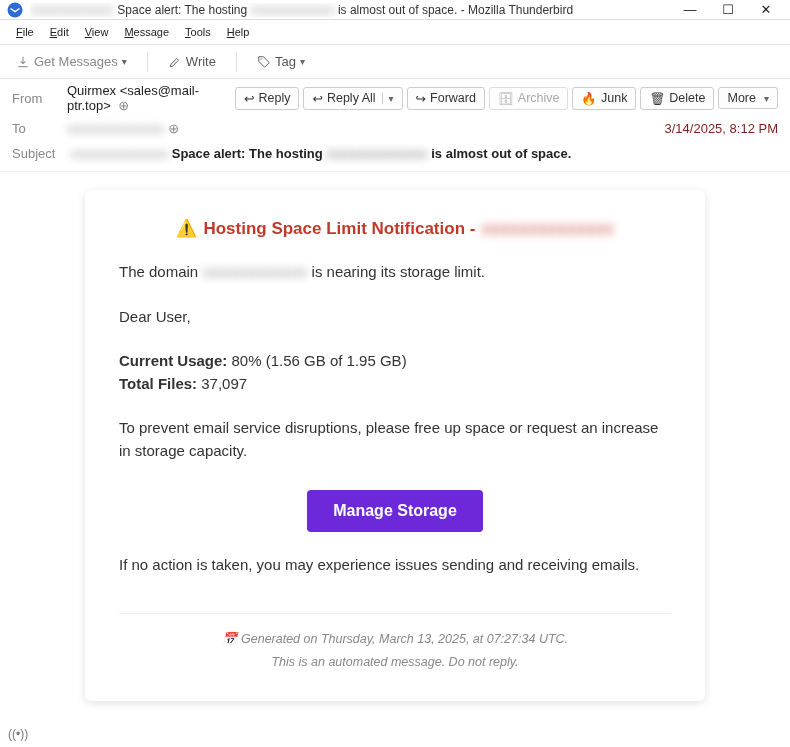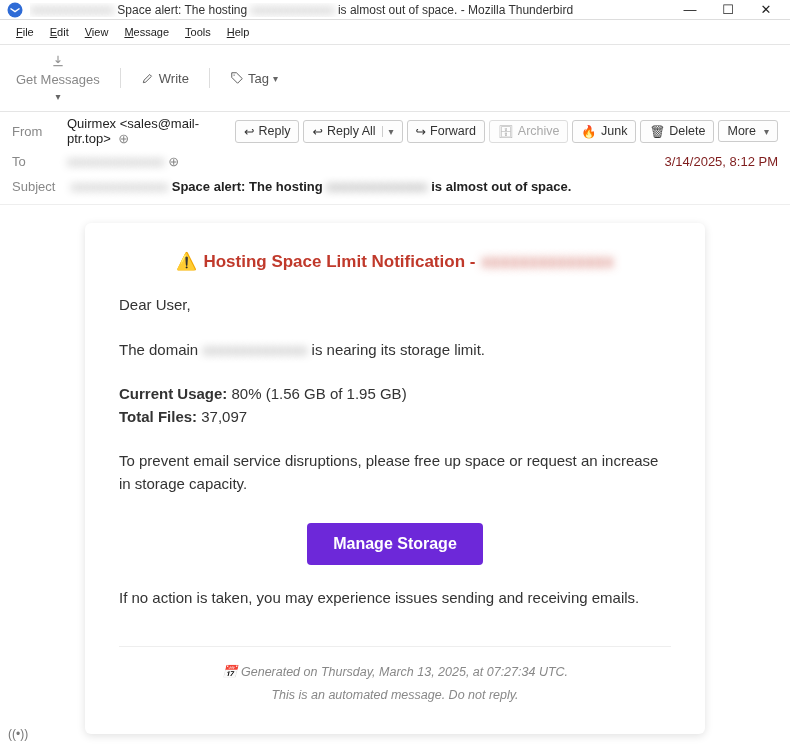--- a/index.html
+++ b/index.html
@@ -6,21 +6,21 @@
 body { font-family: "Segoe UI", Tahoma, sans-serif; font-size: 13px; background: #fff; width: 790px; height: 747px; overflow: hidden; color: #222; }
 .titlebar { display: flex; align-items: center; height: 20px; padding: 0 6px; border-bottom: 1px solid #ddd; }
 .titlebar .app-icon { width: 18px; height: 18px; margin-right: 6px; }
 .titlebar .title { flex: 1; font-size: 12px; color: #333; white-space: nowrap; overflow: hidden; }
 .titlebar .win-controls { display: flex; gap: 18px; padding-right: 8px; }
 .titlebar .win-controls div { width: 20px; display: flex; justify-content: center; align-items: center; cursor: default; }
 .menubar { display: flex; gap: 4px; padding: 4px 10px; border-bottom: 1px solid #e5e5e5; font-size: 11px; }
 .menubar span { padding: 2px 6px; cursor: default; }
 .toolbar { display: flex; align-items: center; gap: 10px; padding: 6px 10px; border-bottom: 1px solid #e5e5e5; color: #555; }
 .tool { display: flex; align-items: center; gap: 4px; padding: 3px 6px; border-radius: 3px; cursor: default; }
-.tool.grey { color: #888; flex-direction: column; }
+.tool.grey { color: #888; }
 .vsep { width: 1px; height: 20px; background: #ddd; margin: 0 4px; }
 .chev { font-size: 10px; color: #666; }
 .header-row { display: flex; align-items: center; padding: 4px 12px; font-size: 13px; justify-content: space-between; }
 .header-label { color: #888; width: 55px; }
 .header-val { flex: 1; }
 .actions { display: flex; gap: 4px; align-items: center; }
 .btn { display: flex; align-items: center; gap: 4px; border: 1px solid #ccc; border-radius: 3px; padding: 3px 8px; font-size: 12.5px; color: #333; background: #fdfdfd; cursor: default; }
 .btn.disabled { color: #aaa; border-color: #ddd; }
 .split-chev { border-left: 1px solid #ccc; padding-left: 6px; margin-left: 2px; }
 .date { margin-left: auto; color: #7f1d1d; font-size: 13px; }
@@ -145,26 +145,26 @@
   <b>is almost out of space.</b>
 </div>
 
 <div class="email-body">
   <div class="card">
     <h2>
       <span>⚠️</span>
       <span>Hosting Space Limit Notification -</span>
       <span class="blur" style="color:transparent; text-shadow:0 0 8px rgba(192,57,43,0.7);">xxxxxxxxxxxxxx</span>
     </h2>
-    <p>Dear User,</p>
     <p>
       <span>The domain</span>
       <span class="blur">xxxxxxxxxxxxxx</span>
       <span>is nearing its storage limit.</span>
     </p>
+    <p>Dear User,</p>
     <p>
       <b>Current Usage:</b> <span>80% (1.56 GB of 1.95 GB)</span><br>
       <b>Total Files:</b> <span>37,097</span>
     </p>
     <p>To prevent email service disruptions, please free up space or request an increase in storage capacity.</p>
     <button class="manage">Manage Storage</button>
     <p>If no action is taken, you may experience issues sending and receiving emails.</p>
     <hr>
     <div class="footer">
       <div><span style="color:#8aa;">📅</span> <span>Generated on Thursday, March 13, 2025, at 07:27:34 UTC.</span></div>

